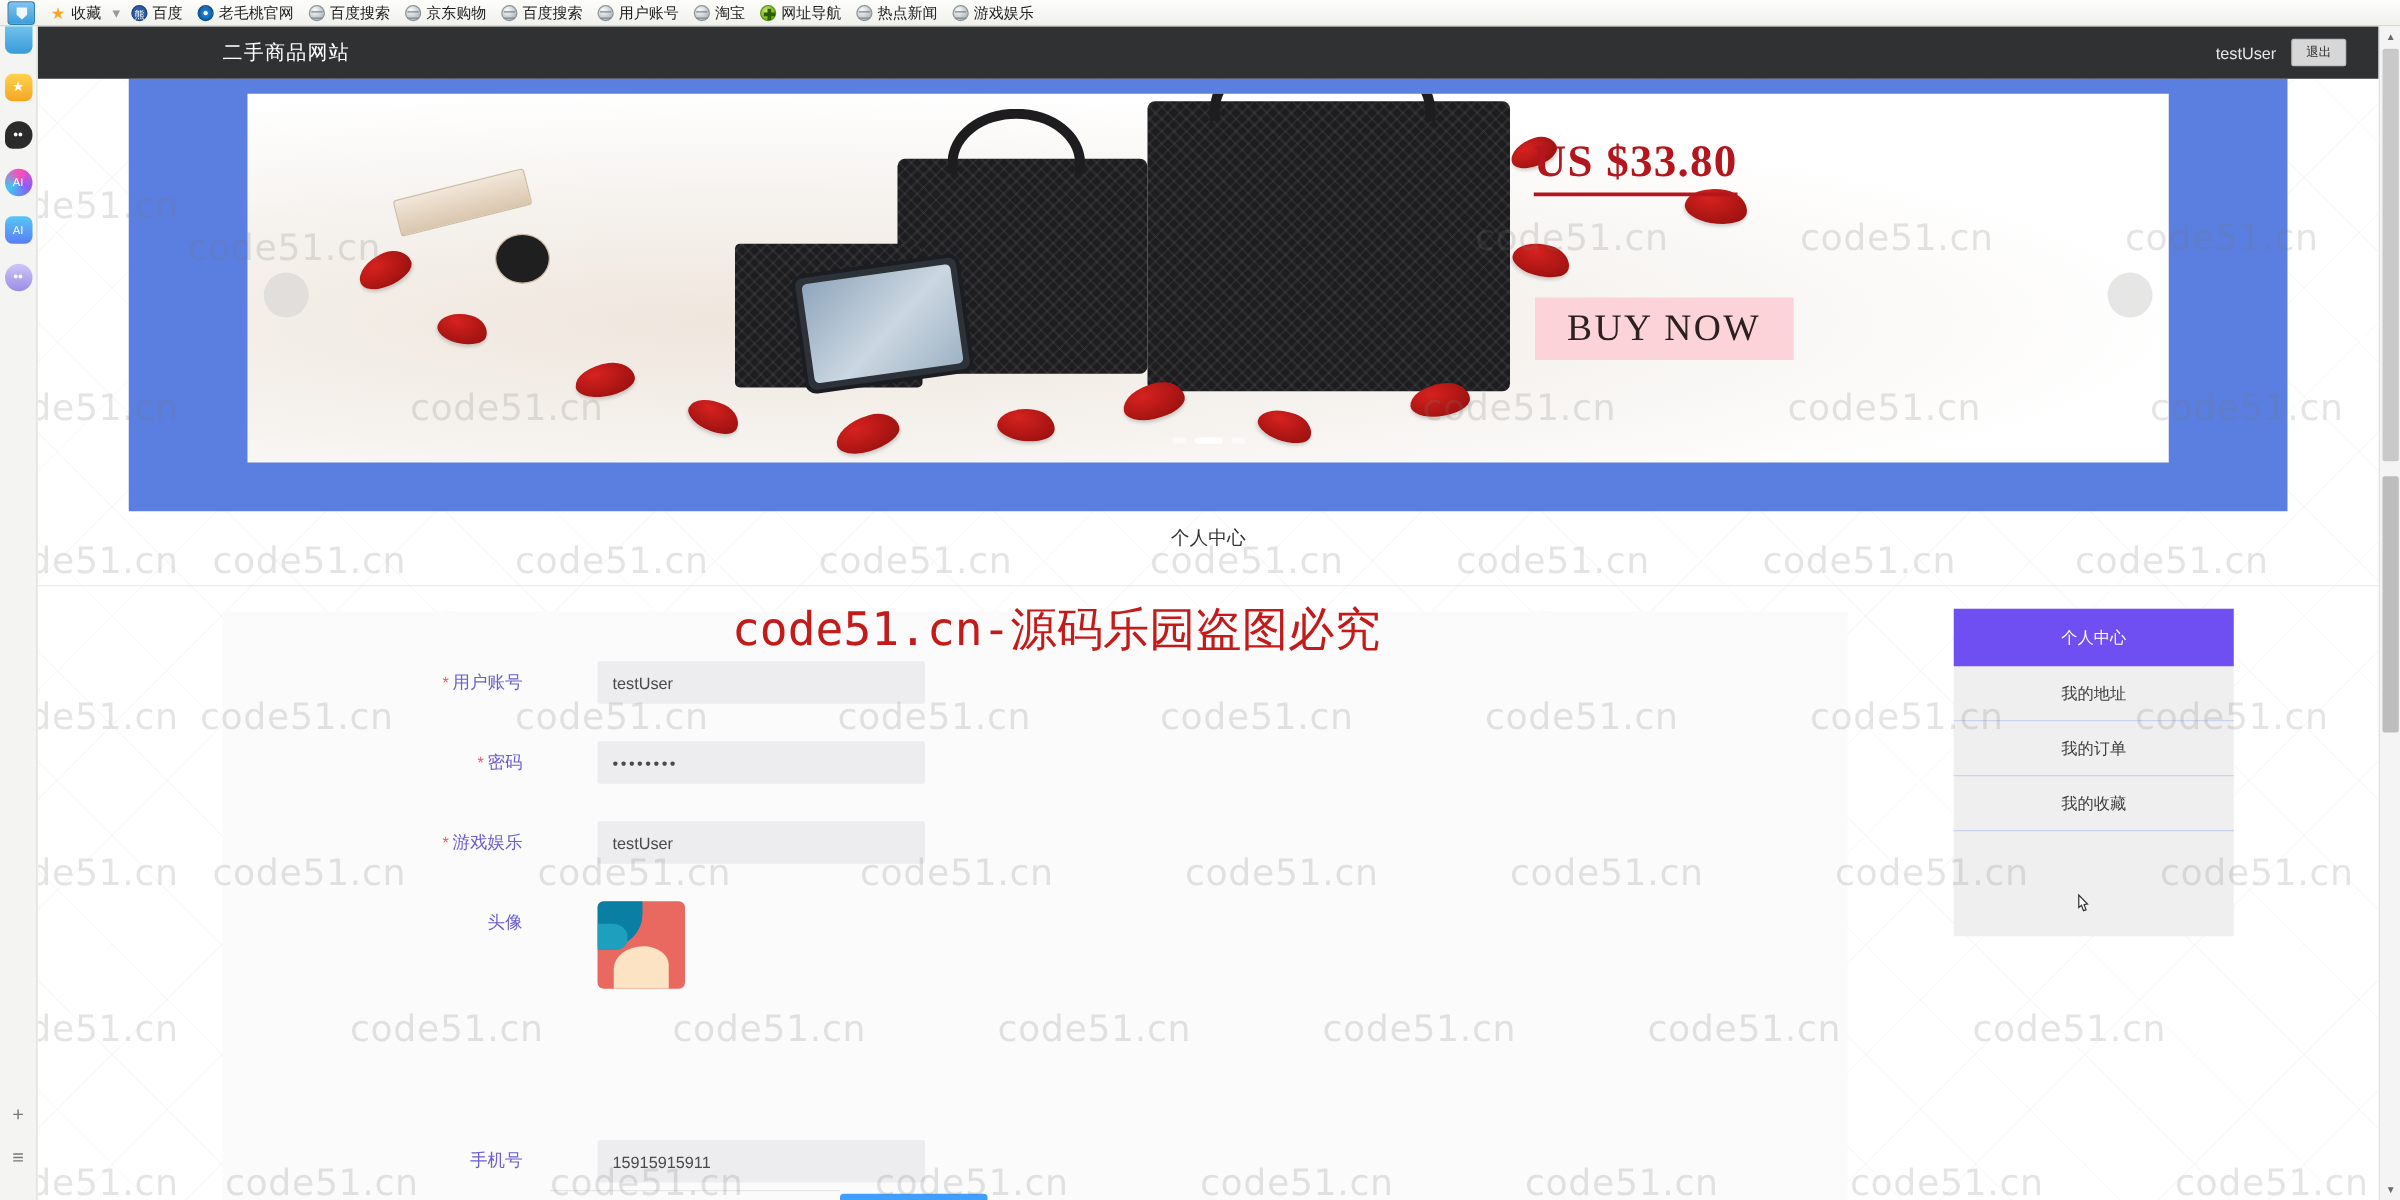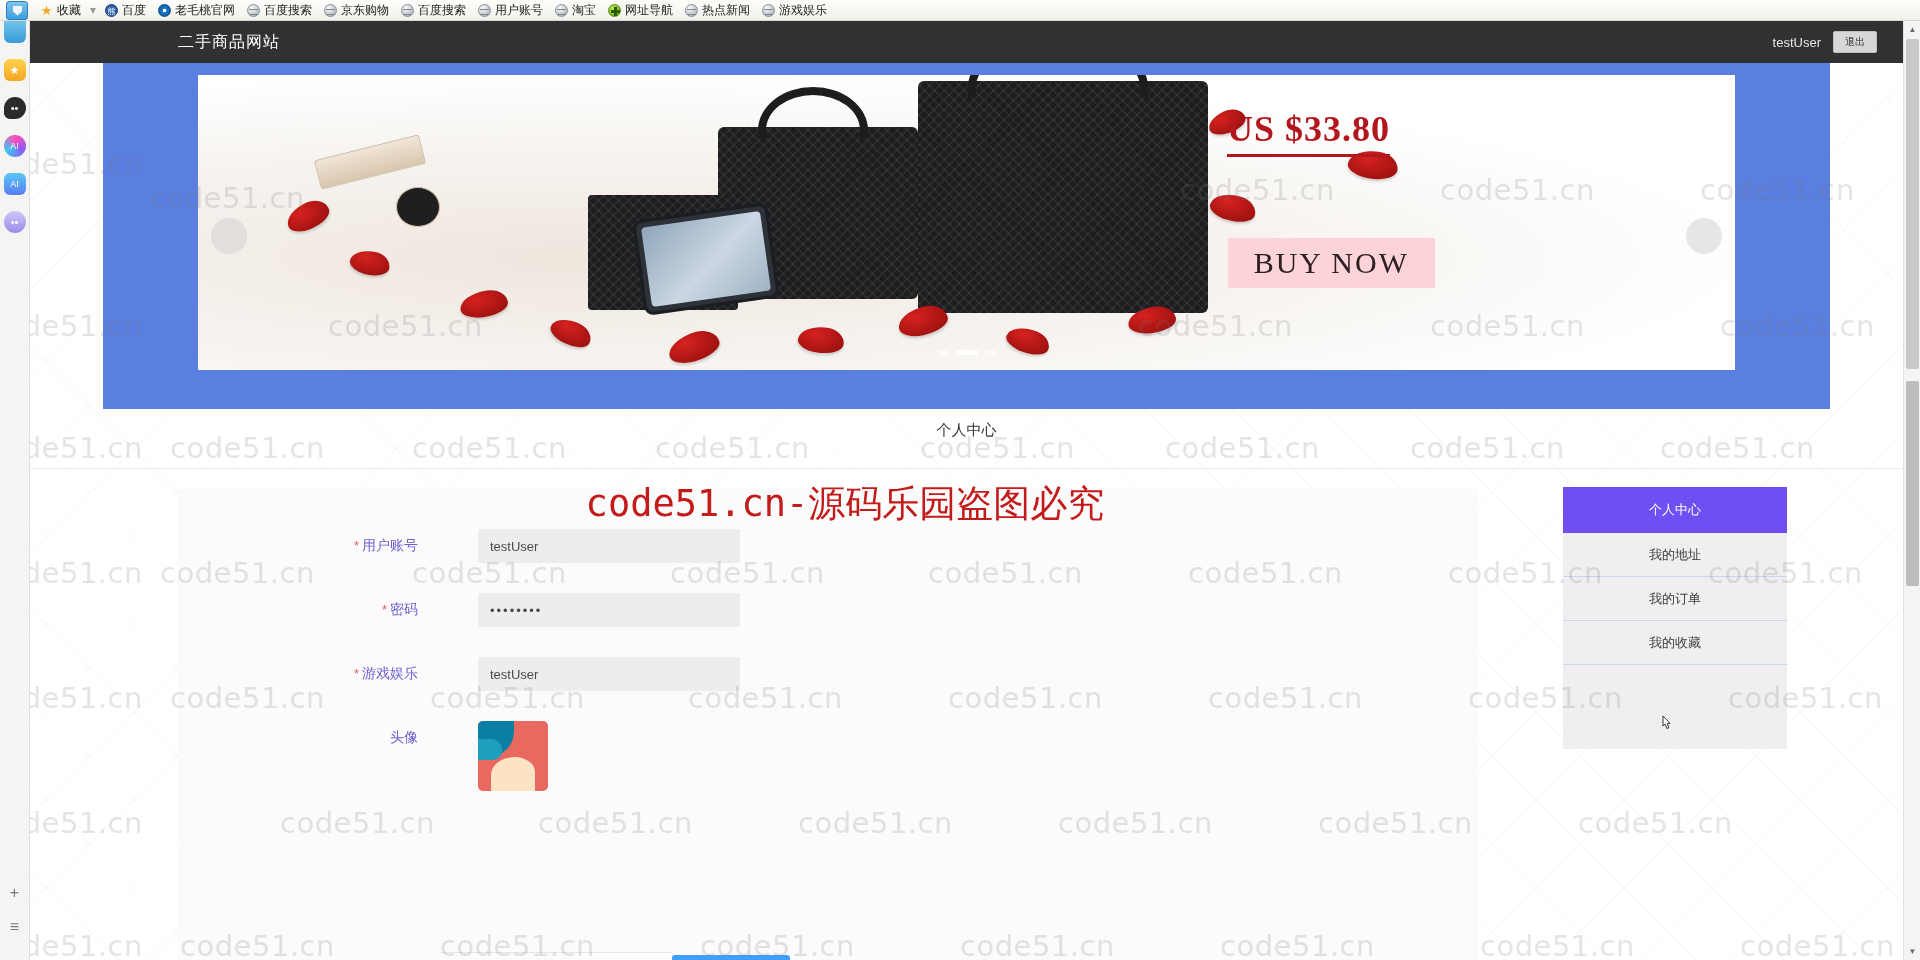--- a/index.html
+++ b/index.html
@@ -506,20 +506,26 @@
         <span>头像</span>
       </div>
       <div id="avatar-img">
         <div class="a1"></div>
         <div class="a2"></div>
         <div class="a3"></div>
       </div>
     </div>
 
 
+    <div class="form-row" style="top:423px;">
+      <div class="form-label">
+        <span>手机号</span>
+      </div>
+      <input class="form-input" readonly="" value="15915915911" style="">
+    </div>
 
     <div id="form-divider"></div>
     <button id="submit-btn"></button>
   </div>
 
   <div id="side-menu">
     <div class="side-item active">
       <span>个人中心</span>
     </div>
     <div class="side-item">

